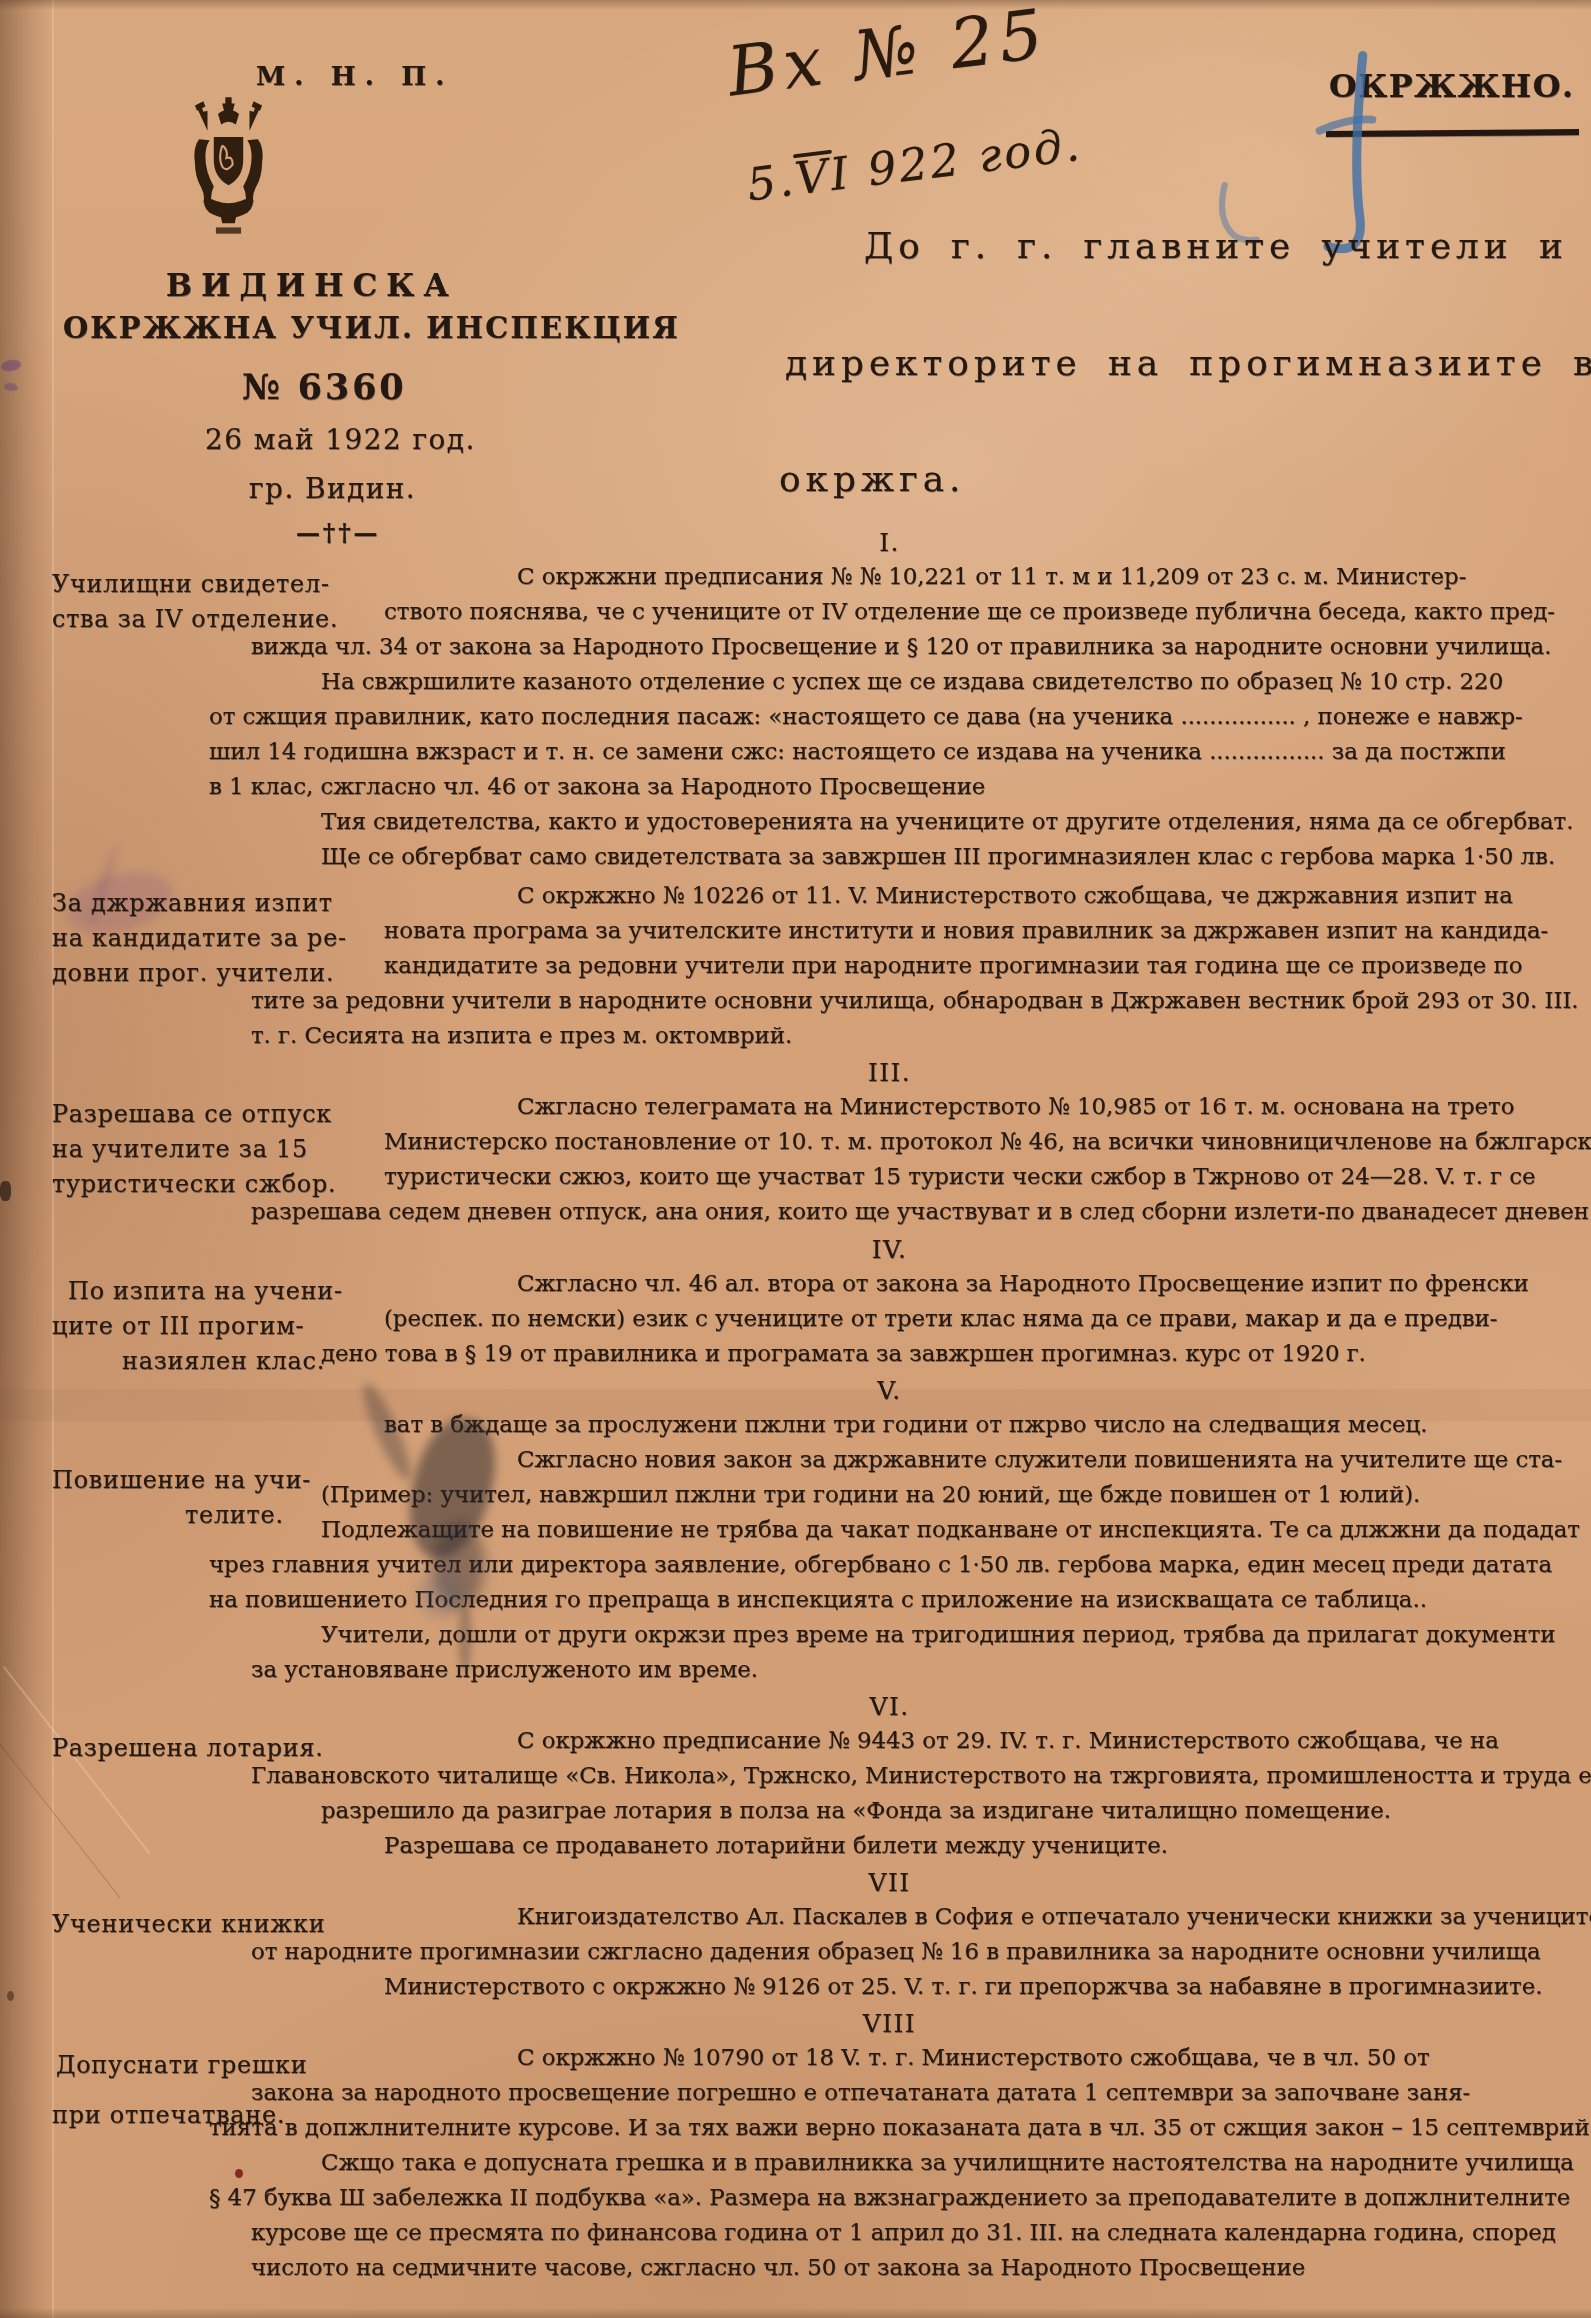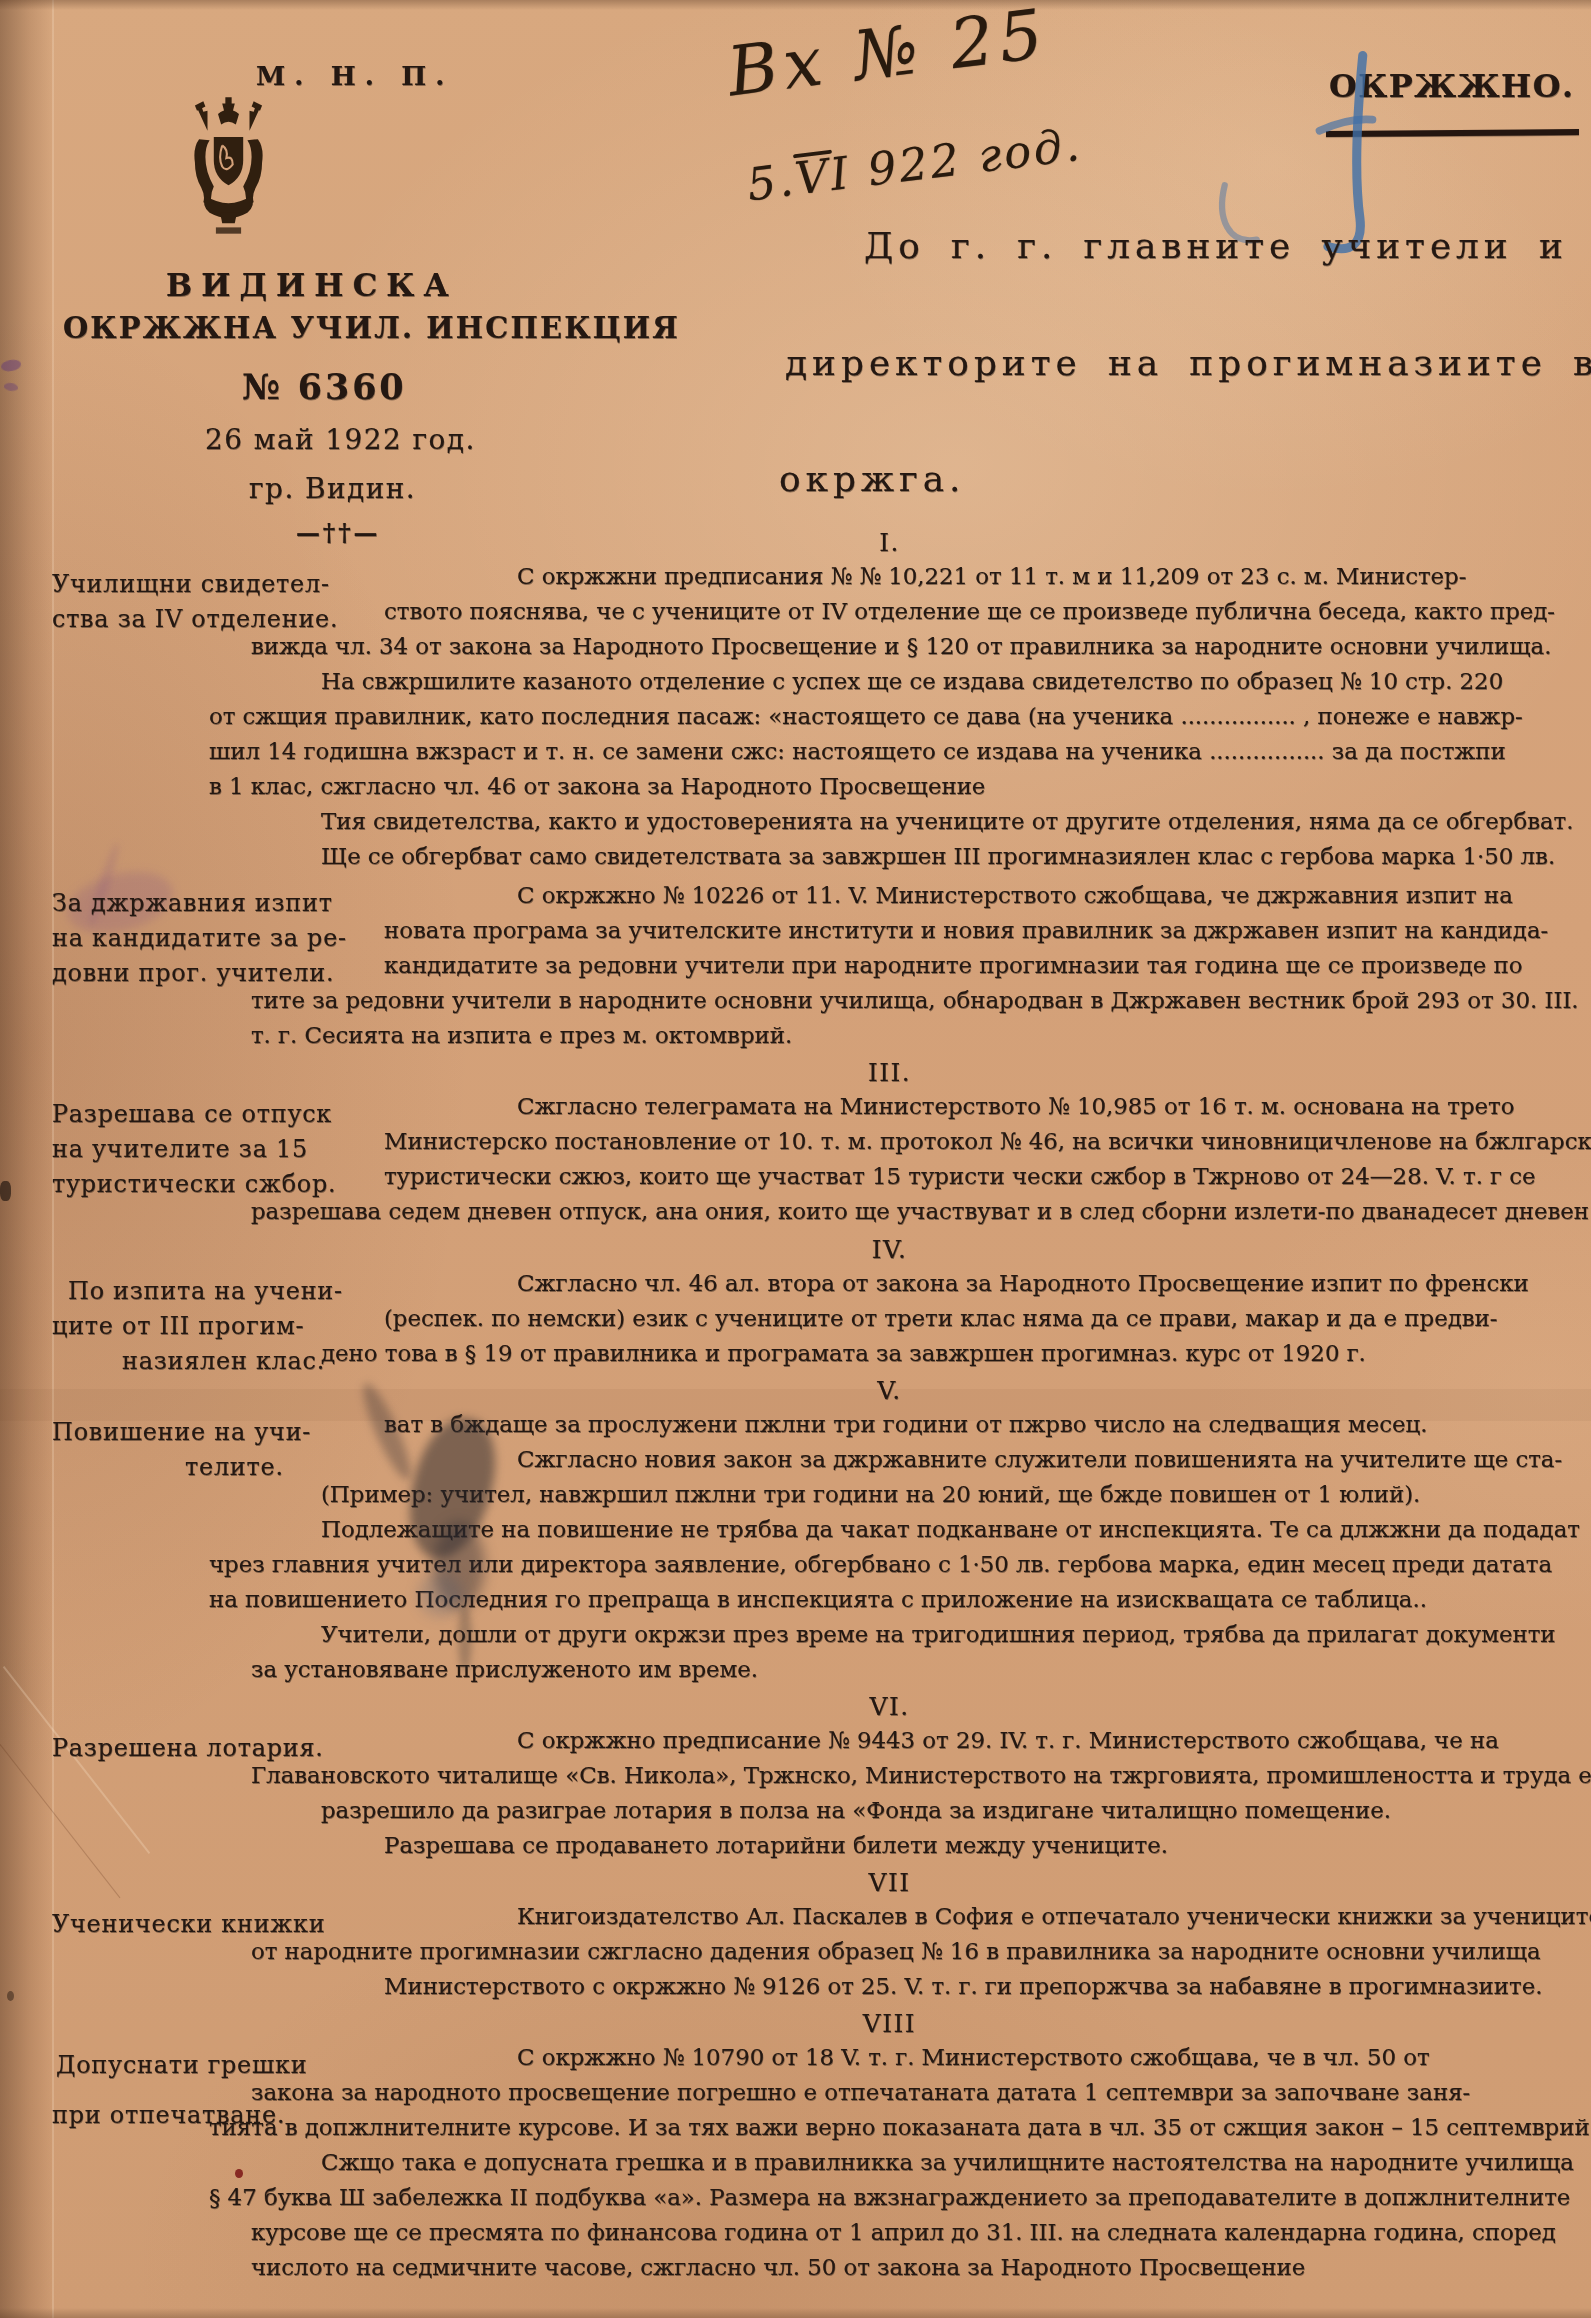--- a/index.html
+++ b/index.html
@@ -202,21 +202,21 @@
           </div>
           <div class="line print" style="margin-left: 517px;">Сжгласно чл. 46 ал. втора от закона за Народното Просвещение изпит по френски</div>
           <div class="line print" style="margin-left: 384px;">(респек. по немски) език с учениците от трети клас няма да се прави, макар и да е предви-</div>
           <div class="line print" style="margin-left: 321px;">дено това в § 19 от правилника и програмата за завжршен прогимназ. курс от 1920 г.</div>
         </div>
       </div>
       <div class="sec">
         <div class="sec-head print">V.</div>
         <div class="sec-body">
           <div class="mlabel print">
-            <div class="mline" style="padding-left: 0px;">Повишение на учи-</div>
+            <div class="mline" style="padding-left: 0px; margin-top: 48px;">Повишение на учи-</div>
             <div class="mline" style="padding-left: 133px;">телите.</div>
           </div>
           <div class="line print" style="margin-left: 384px;">ват в бждаще за прослужени пжлни три години от пжрво число на следващия месец.</div>
           <div class="line print" style="margin-left: 517px;">Сжгласно новия закон за джржавните служители повишенията на учителите ще ста-</div>
           <div class="line print" style="margin-left: 321px;">(Пример: учител, навжршил пжлни три години на 20 юний, ще бжде повишен от 1 юлий).</div>
           <div class="line print" style="margin-left: 321px;">Подлежащите на повишение не трябва да чакат подканване от инспекцията. Те са длжжни да подадат</div>
           <div class="line print" style="margin-left: 209px;">чрез главния учител или директора заявление, обгербвано с 1·50 лв. гербова марка, един месец преди датата</div>
           <div class="line print" style="margin-left: 209px;">на повишението Последния го препраща в инспекцията с приложение на изискващата се таблица..</div>
           <div class="line print" style="margin-left: 321px;">Учители, дошли от други окржзи през време на тригодишния период, трябва да прилагат документи</div>
           <div class="line print" style="margin-left: 251px;">за установяване прислуженото им време.</div>

